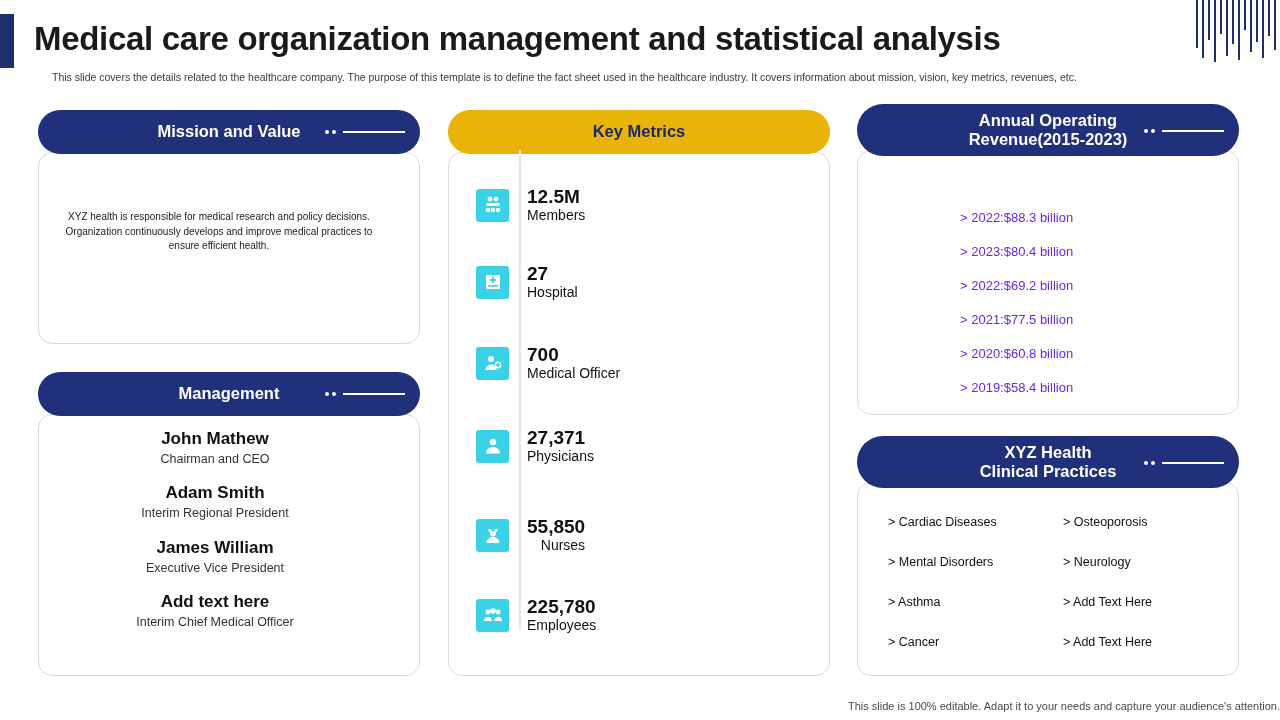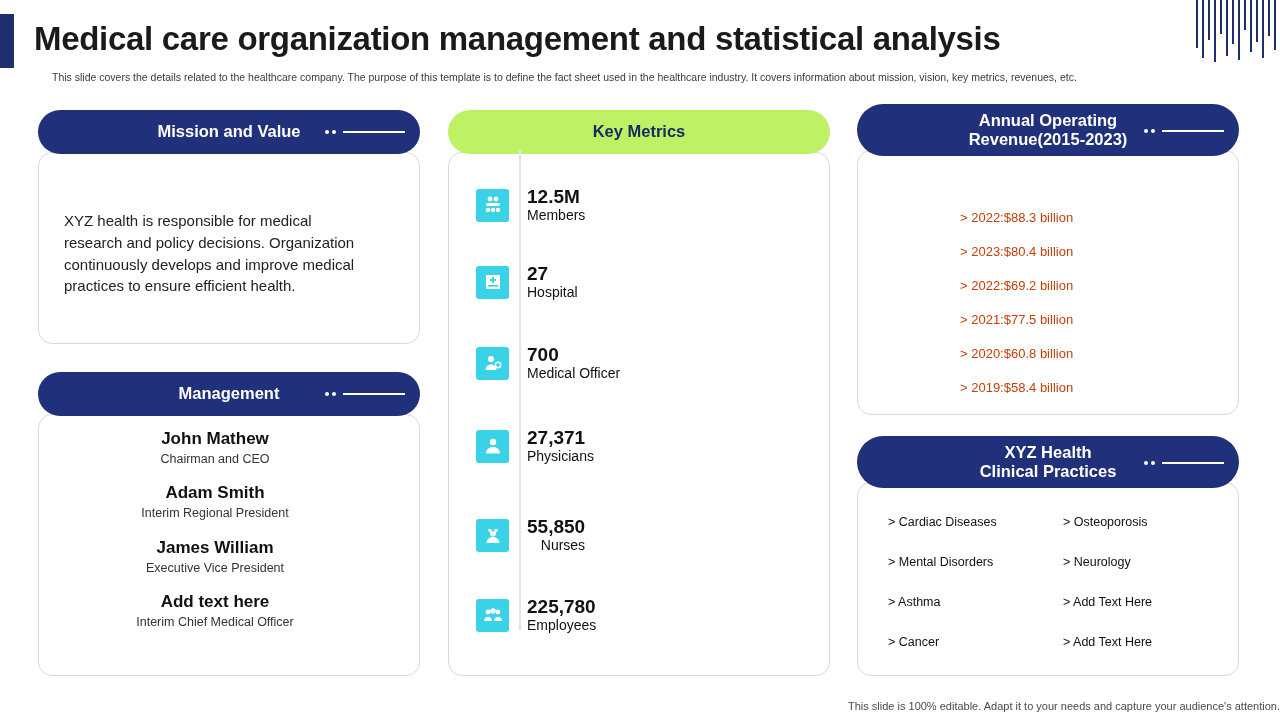--- a/index.html
+++ b/index.html
@@ -65,21 +65,21 @@
     border-radius: 26px;
     display: flex;
     align-items: center;
     justify-content: center;
     color: #ffffff;
     font-weight: bold;
     text-align: center;
     line-height: 1.18;
   }
   .pill.navy { background: #20307a; }
-  .pill.cyan { background: #bef264; }
+  .pill.cyan { background: #eab308; }
 
   .pill-dots {
     position: absolute;
     display: flex;
     align-items: center;
     gap: 3px;
   }
   .pill-dots .d {
     width: 4px; height: 4px;
     border-radius: 50%;
@@ -89,22 +89,23 @@
     width: 62px; height: 1.5px;
     background: #ffffff;
     margin-left: 4px;
   }
 
   
   .mission-text {
     position: absolute;
     left: 64px; top: 210px;
     width: 310px;
-    font-size: 15px;
+    font-size: 10px;
     color: #222;
+    text-align: center;
     line-height: 1.45;
   }
 
   
   .mgmt-list {
     position: absolute;
     left: 40px; top: 428px;
     width: 350px;
     text-align: center;
   }
@@ -158,21 +159,21 @@
     text-align: right;
   }
 
   
   .rev-list {
     position: absolute;
     left: 960px; top: 210px;
   }
   .rev-item {
     font-size: 13px;
-    color: #c2410c;
+    color: #6d28d9;
     margin-bottom: 19px;
     white-space: nowrap;
   }
 
   
   .cp-grid {
     position: absolute;
     left: 888px; top: 515px;
     width: 330px;
     display: grid;

